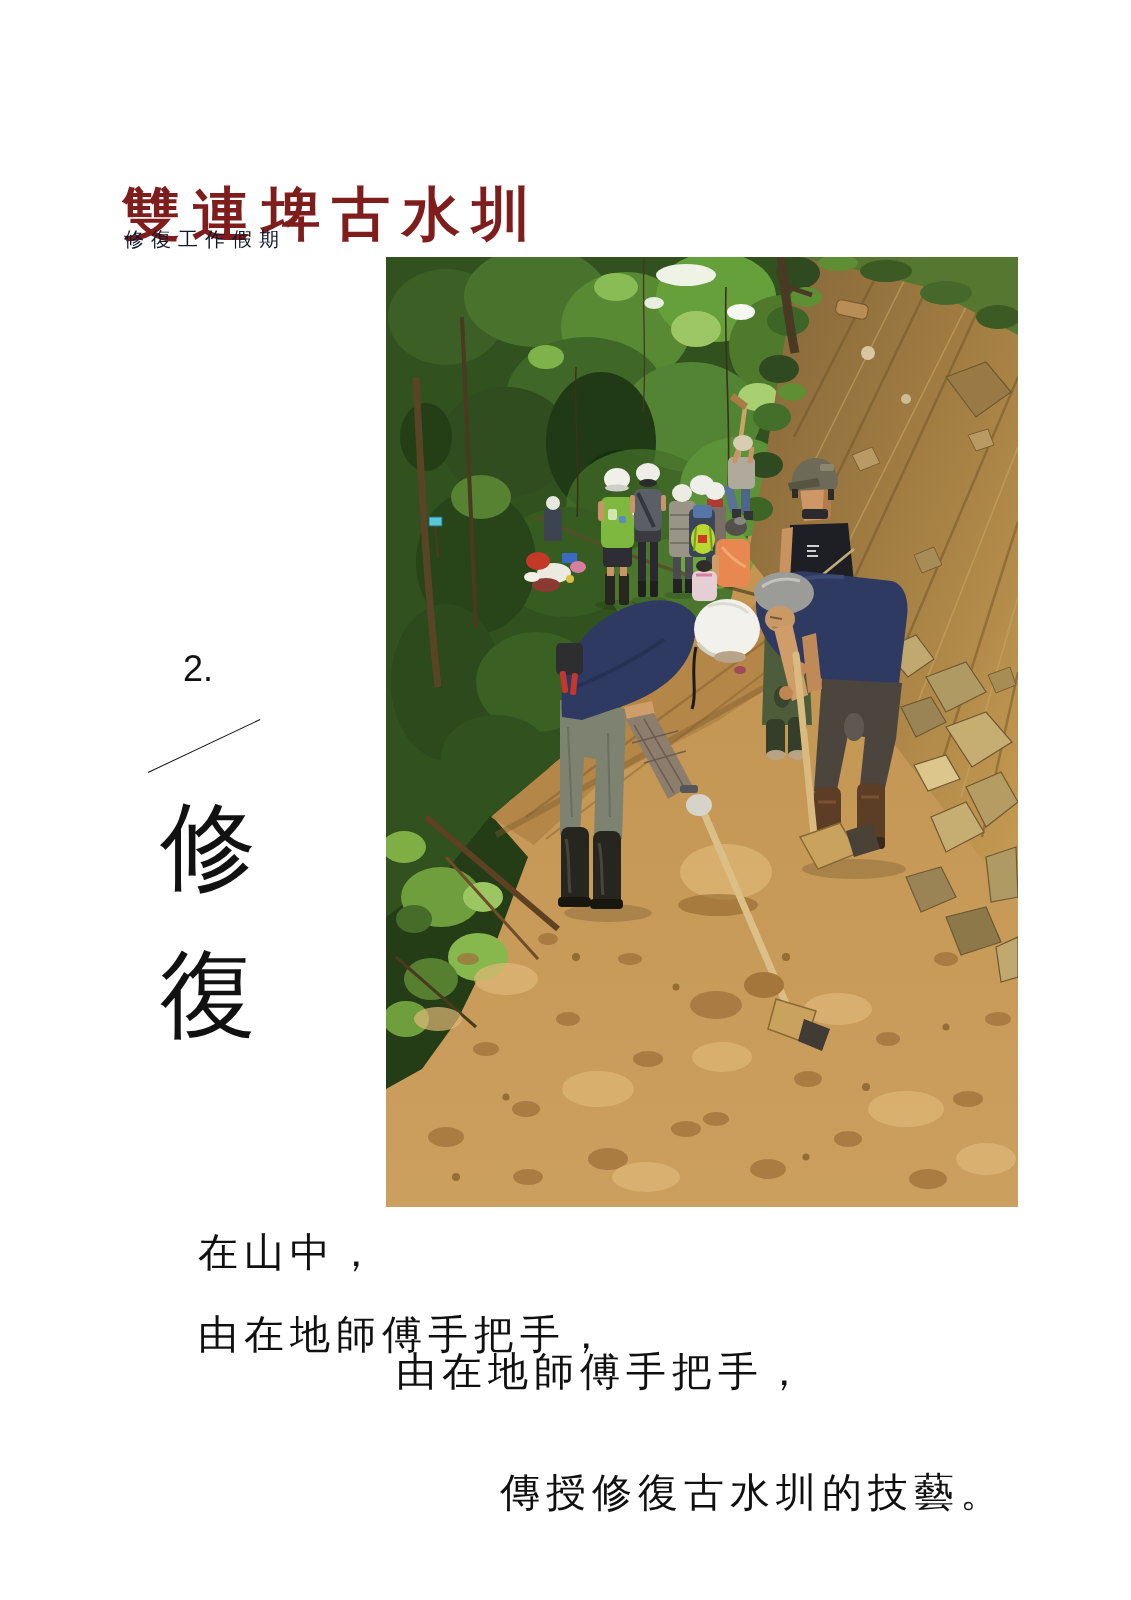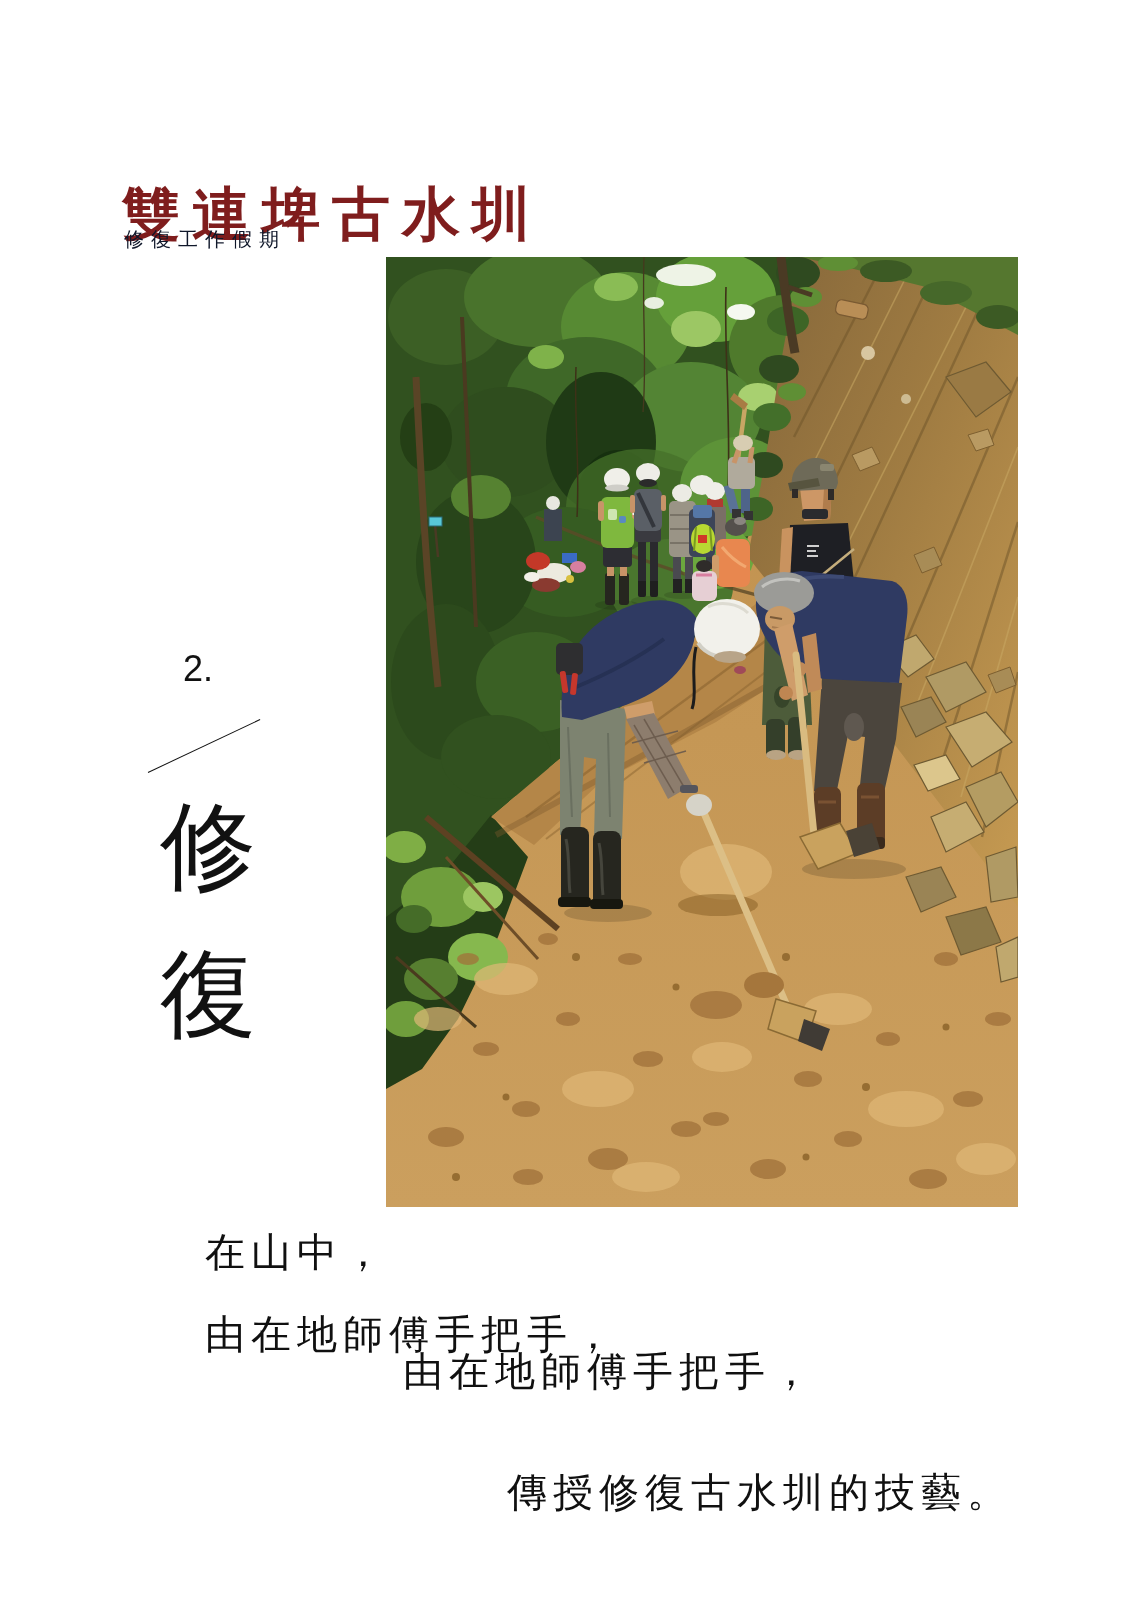--- a/index.html
+++ b/index.html
@@ -38,21 +38,21 @@
   .vchar{
     left:156px;width:104px;
     text-align:center;
     font-size:96px;line-height:1;
     color:#111;font-weight:400;
   }
   .vchar.c1{top:798px;}
   .vchar.c2{top:946px;}
   .body-line{
     font-size:40px;letter-spacing:6px;
-    color:#101010;white-space:nowrap;line-height:1;margin-left:7px;
+    color:#101010;white-space:nowrap;line-height:1;
   }
   .bl0{left:198px;top:1232px;}
   .bl1{left:198px;top:1314px;}
   .bl2{left:396px;top:1351px;}
   .bl3{left:500px;top:1472px;}
   .photo-frame{left:386px;top:257px;width:632px;height:950px;}
 </style>
 </head>
 <body>
 

